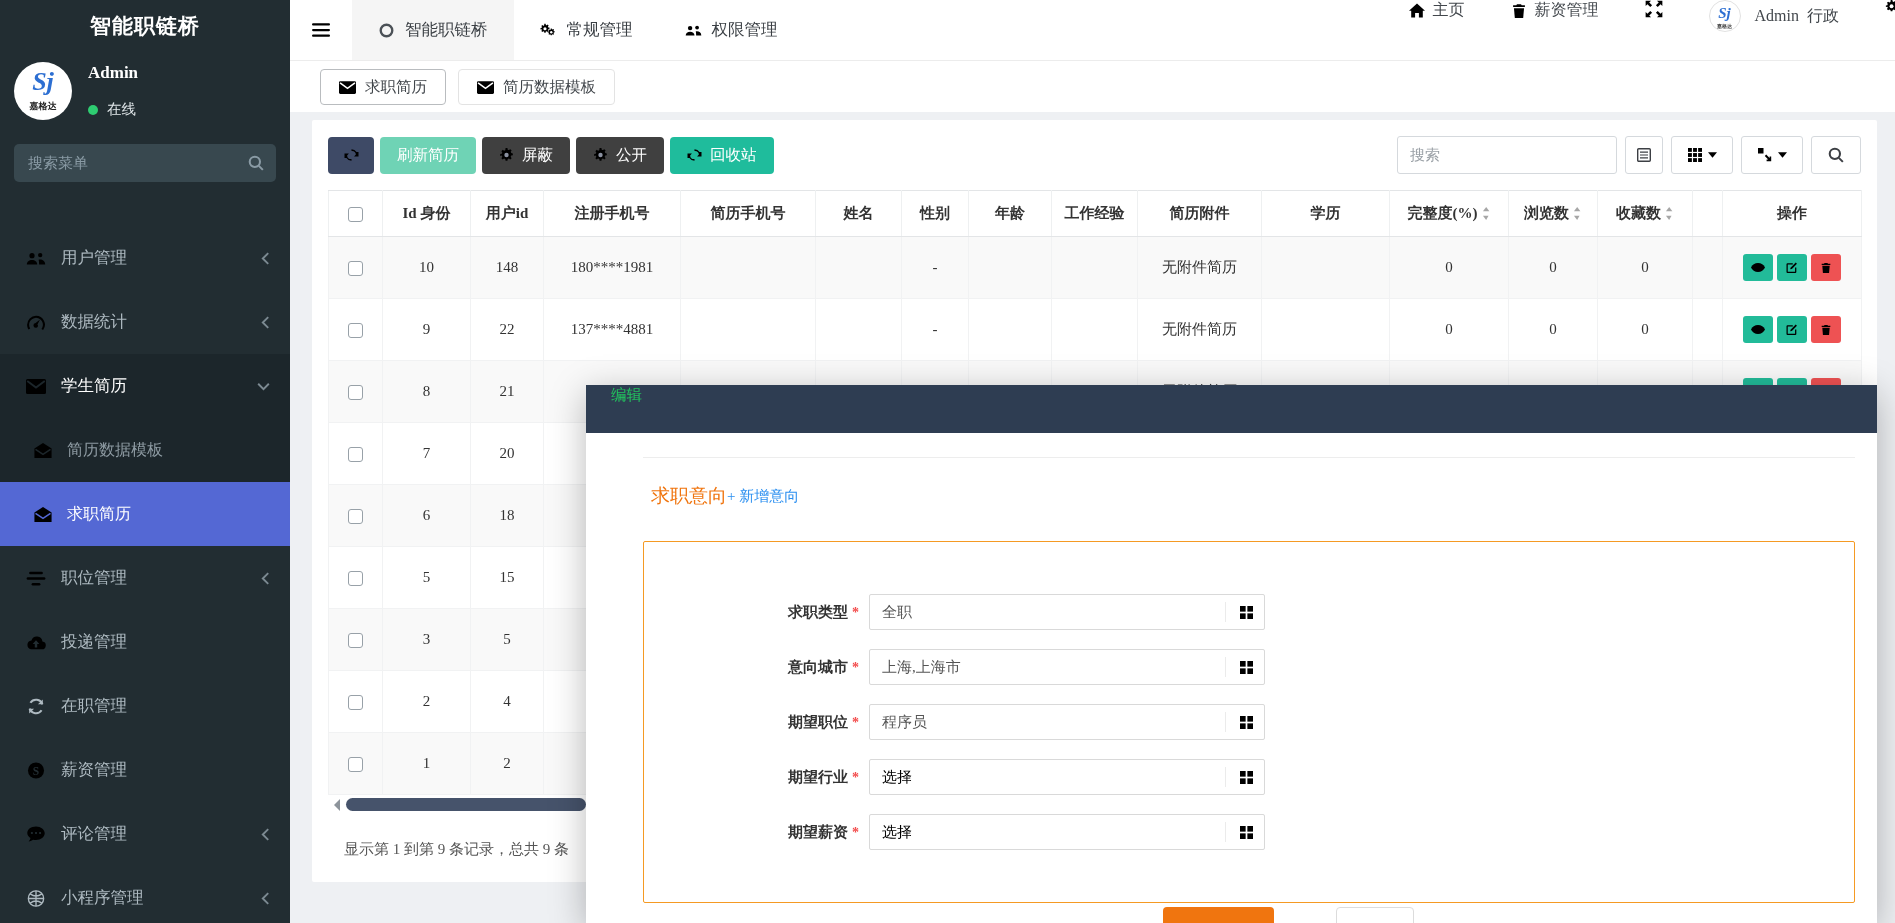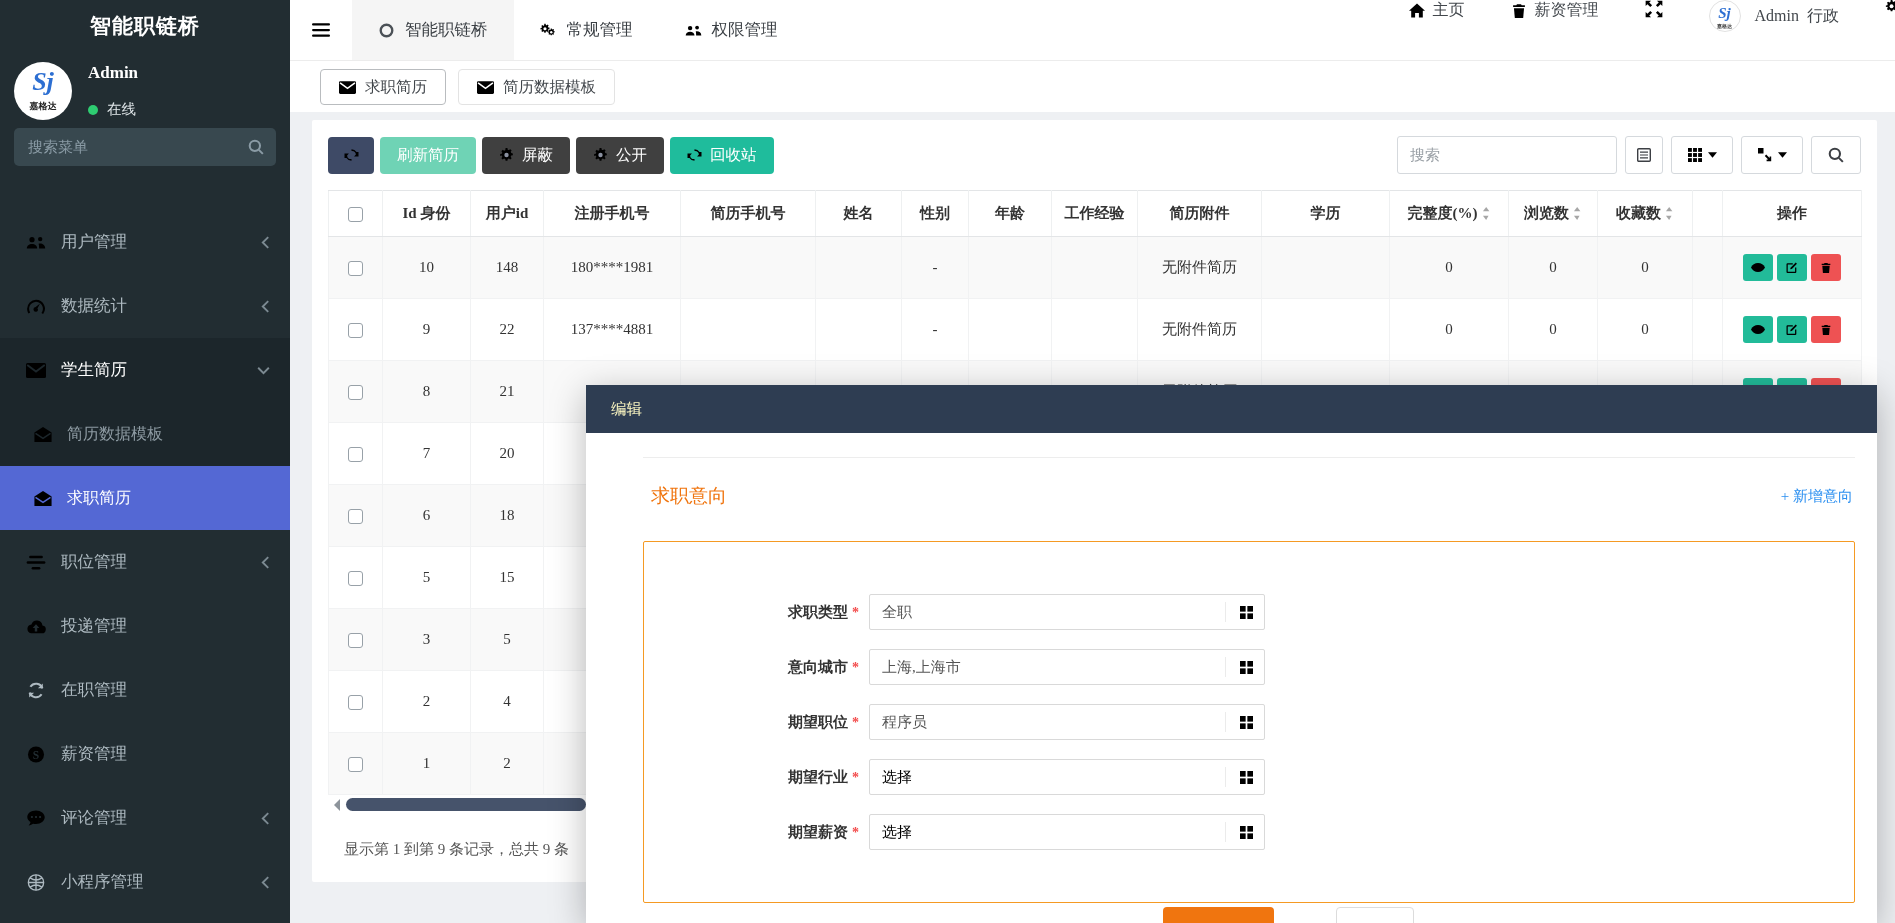--- a/index.html
+++ b/index.html
@@ -15,21 +15,21 @@
   
   .sidebar{position:absolute;left:0;top:0;width:290px;height:923px;background:#222d32;color:#aebac1;z-index:10;}
   .brand{height:52px;line-height:52px;text-align:center;color:#fff;font-size:21px;font-weight:bold;letter-spacing:1px;}
   .userpanel{display:flex;align-items:center;gap:16px;padding:10px 18px 8px 14px;}
   .avatar{width:58px;height:58px;border-radius:50%;background:#fff;overflow:hidden;text-align:center;flex:none;}
   .avatar .sj{color:#2d6fd2;font-weight:bold;font-style:italic;font-size:26px;line-height:40px;display:block;}
   .avatar .sub{font-size:9px;color:#222;font-weight:bold;display:block;line-height:8px;}
   .uname{color:#fff;font-weight:bold;font-size:17px;}
   .ustatus{margin-top:17px;font-size:14.5px;color:#e2e8eb;display:flex;align-items:center;gap:9px;}
   .dot{width:10px;height:10px;border-radius:50%;background:#2ecc71;flex:none;}
-  .sidesearch{margin:0 14px 0;position:relative;}
+  .sidesearch{margin:16px 14px 0;position:relative;}
   .sidesearch input{width:100%;box-sizing:border-box;height:38px;background:#38484f;border:none;border-radius:5px;
       color:#cfd8dc;padding:0 38px 0 14px;font-size:15px;outline:none;font-family:inherit;}
   .sidesearch input::placeholder{color:#8a9ba5;}
   .mag-side{position:absolute;right:12px;top:11px;width:16px;height:16px;color:#8a9ba5;}
   .menu{margin-top:44px;}
   .mi{height:64px;display:flex;align-items:center;padding:0 20px 0 26px;font-size:16.5px;color:#aebac1;position:relative;cursor:pointer;}
   .mi .ic{width:20px;height:17px;margin-right:15px;}
   .mi .chev{margin-left:auto;width:9px;height:13px;color:#7c8a92;display:inline-flex;}
   .mi .chev svg{width:100%;height:100%;}
   .mi .chev.down{width:13px;height:9px;}
@@ -112,23 +112,23 @@
   .hbar{width:240px;height:13px;background:#46536b;border-radius:7px;cursor:pointer;}
   .tfooter{position:absolute;left:32px;top:720px;font-size:15px;color:#555;}
 
   
   .vscroll{position:absolute;right:0;top:60px;bottom:0;width:16px;background:#f6f7f8;border-left:1px solid #e9e9e9;z-index:60;}
   .vthumb{position:absolute;left:2px;right:2px;top:52px;height:318px;background:#c3c9d2;border-radius:6px;cursor:pointer;}
 
   
   .modal{position:absolute;left:586px;top:385px;width:1291px;height:538px;background:#fff;z-index:50;
          box-shadow:0 8px 34px rgba(0,0,0,.28);overflow:hidden;}
-  .modal-header{height:48px;background:#2e3d52;color:#fef9c3;display:flex;align-items:center;padding:0 25px;font-size:15.5px;}
+  .modal-header{height:48px;background:#2e3d52;color:#22c55e;display:flex;align-items:flex-start;padding:0 25px;font-size:15.5px;}
   .modal-divider{position:absolute;left:57px;right:22px;top:72px;border-top:1px solid #ededed;}
-  .section-row{position:absolute;left:57px;right:24px;top:98px;display:flex;justify-content:space-between;align-items:center;}
+  .section-row{position:absolute;left:57px;right:24px;top:98px;display:flex;align-items:center;}
   .sec-title{font-size:19px;color:#f0750f;font-weight:500;padding-left:8px;}
   .add-link{font-size:15px;color:#2b8ff0;cursor:pointer;}
   .intent-box{position:absolute;left:57px;right:22px;top:156px;height:360px;border:1px solid #f59a23;border-radius:2px;}
   .frow{position:absolute;left:0;right:0;height:36px;}
   .flabel{position:absolute;left:0;width:215px;text-align:right;line-height:36px;font-weight:bold;font-size:15px;color:#333;}
   .star{color:#f34b4b;margin-left:4px;font-size:14px;}
   .fselect{position:absolute;left:225px;width:396px;height:36px;box-sizing:border-box;border:1px solid #d9d9d9;
            border-radius:2px;font-size:15px;color:#555;line-height:34px;padding:0 46px 0 12px;cursor:pointer;background:#fff;}
   .fselect.ph{color:#000000;}
   .fdiv{position:absolute;right:38px;top:7px;bottom:7px;border-left:1px solid #ebebeb;}

